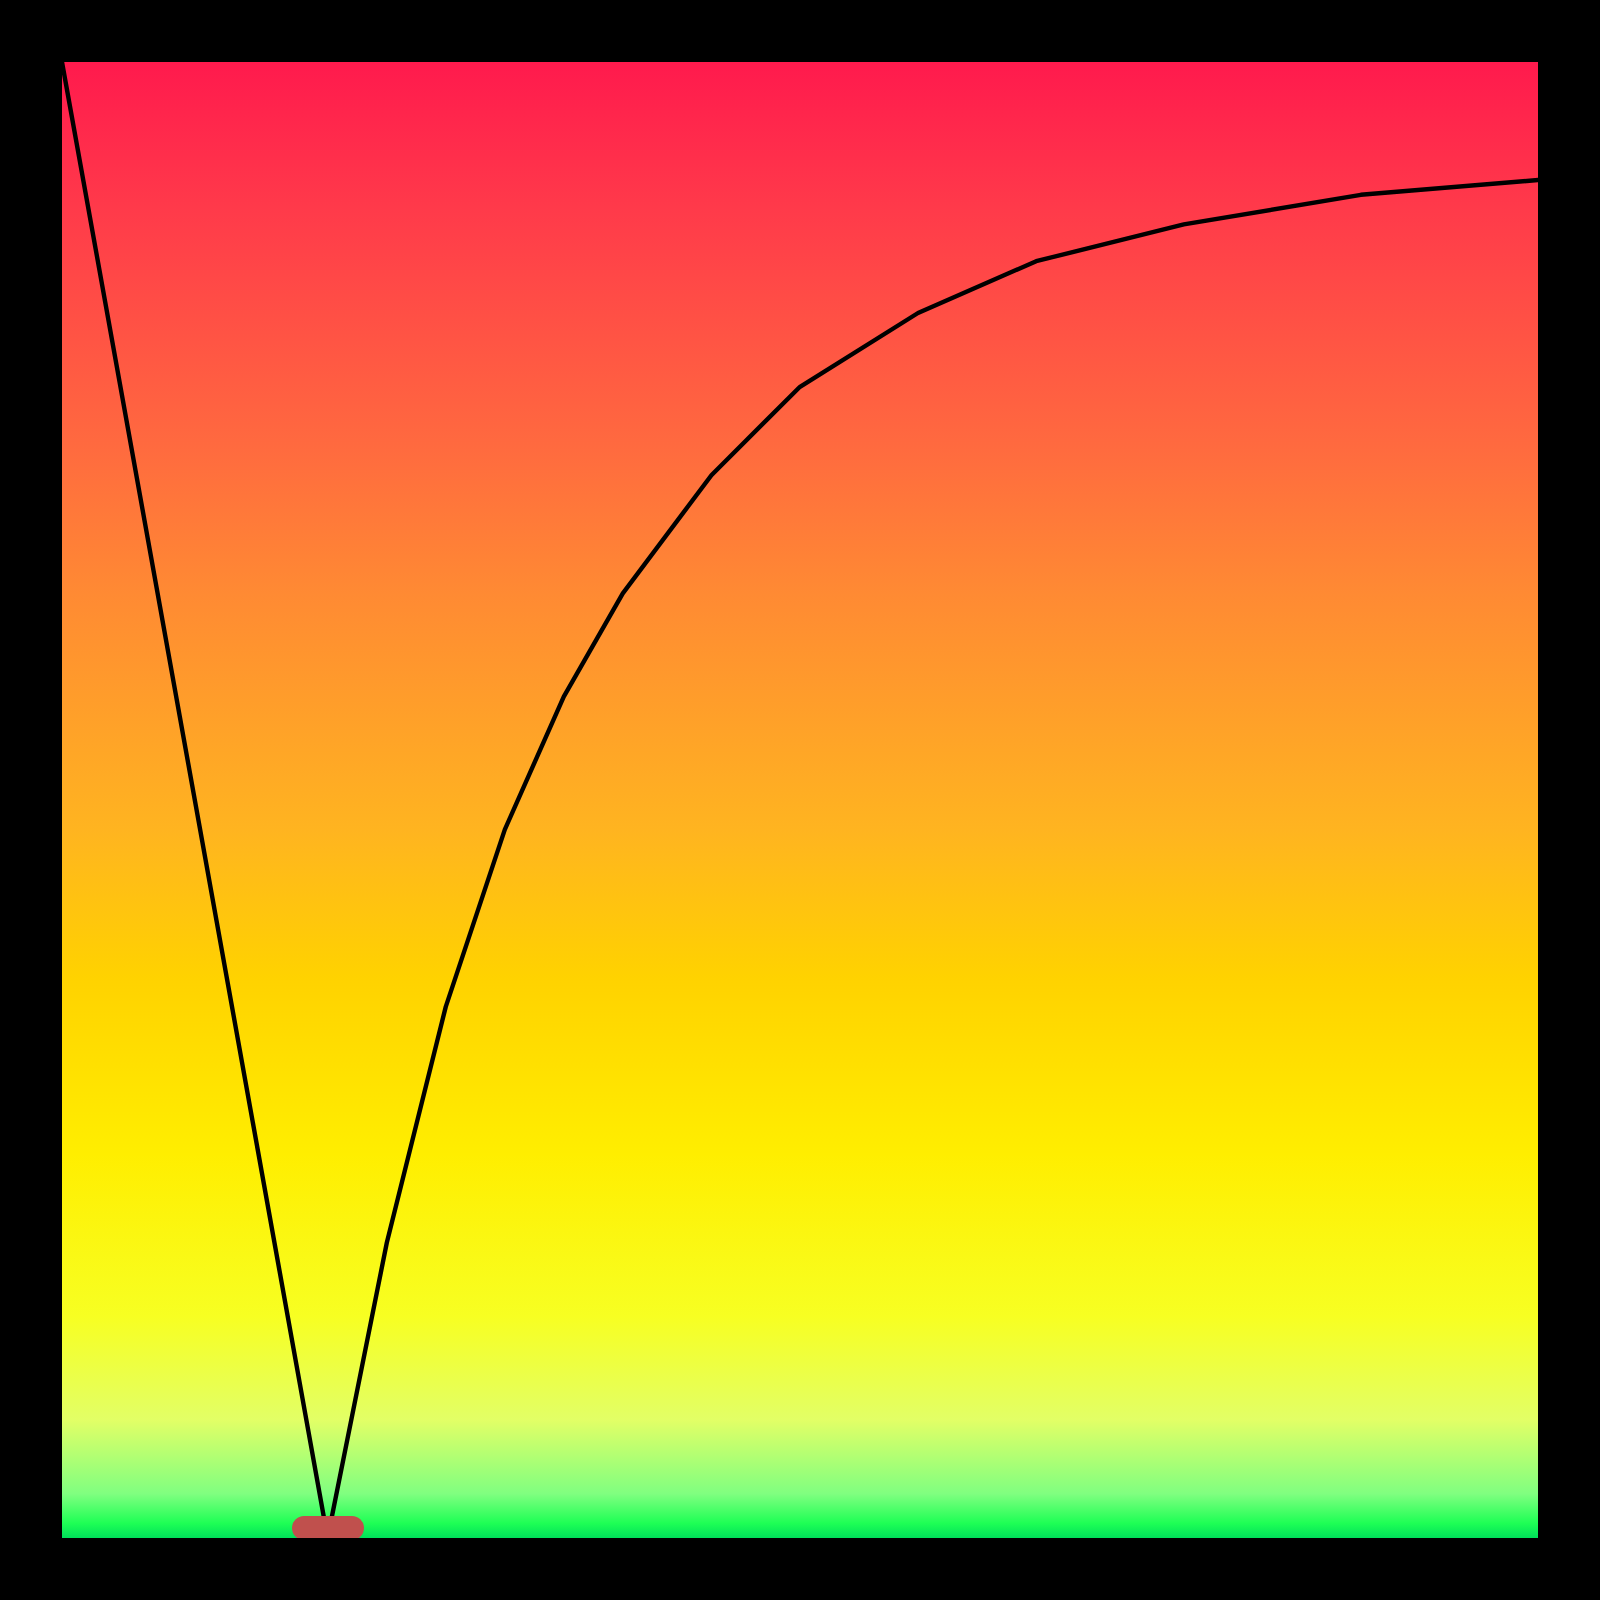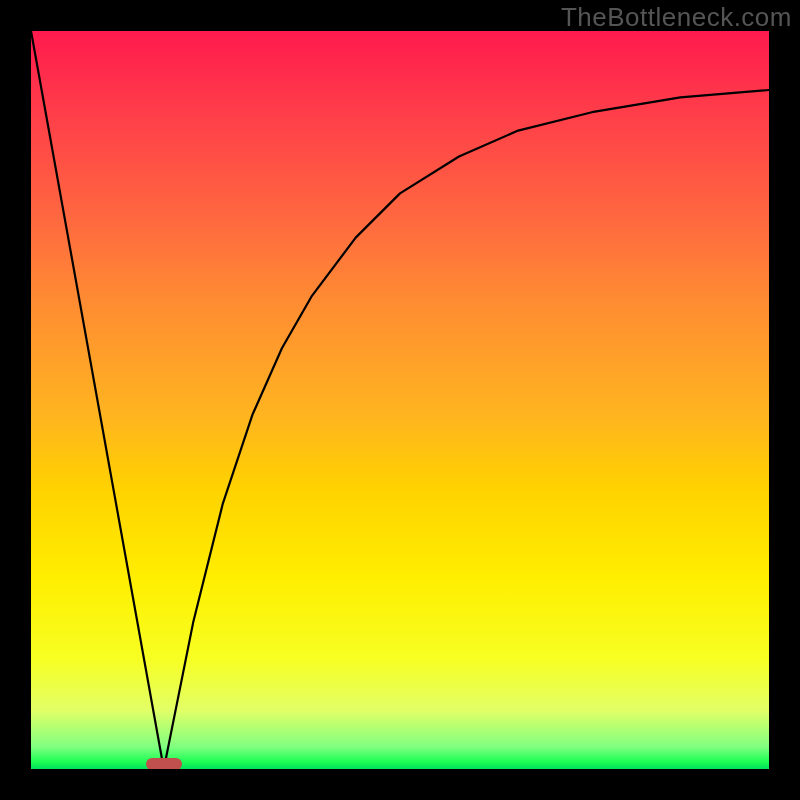--- a/index.html
+++ b/index.html
@@ -64,21 +64,20 @@
     height: 12px;
     background: #c0504d;
     border-radius: 6px;
     transform: translateX(-50%);
   }
 </style>
 </head>
 <body>
 
 <div class="frame">
-  <div class="watermark">TheBottleneck.com</div>
   <div class="plot">
     <div class="gradient"></div>
     <svg class="curve" viewBox="0 0 738 738" preserveAspectRatio="none">
       <path id="curve-path" fill="none" stroke="#000" stroke-width="2.2" stroke-linejoin="round" stroke-linecap="round" d="M 0.0 0.0 L 132.8 738.0 L 162.4 590.4 L 191.9 472.3 L 221.4 383.8 L 250.9 317.3 L 280.4 265.7 L 324.7 206.6 L 369.0 162.4 L 428.0 125.5 L 487.1 99.6 L 560.9 81.2 L 649.4 66.4 L 738.0 59.0"></path>
     </svg>
     <div id="marker" class="marker" style="left: 132.84px; bottom: -1px;"></div>
   </div>
 </div>
 
 </body></html>

